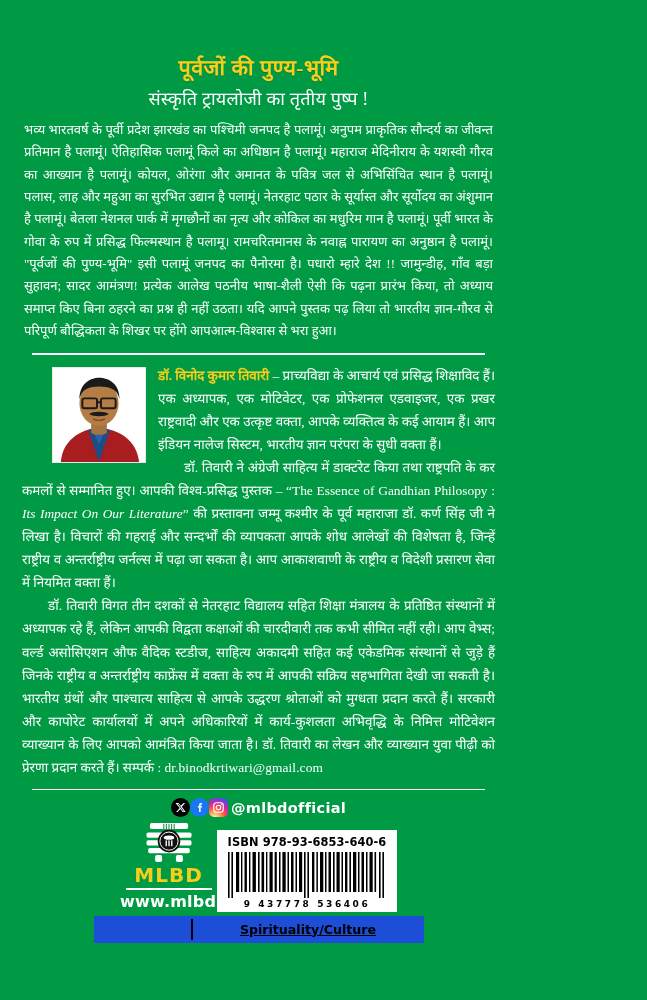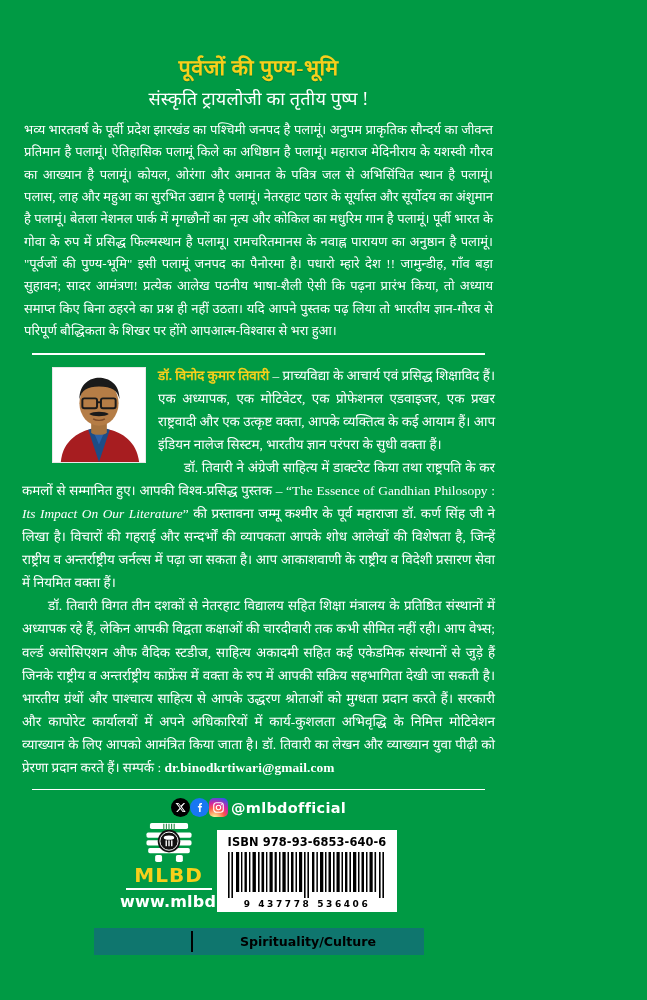--- a/index.html
+++ b/index.html
@@ -86,21 +86,21 @@
   .bio-para + .bio-para { text-indent: 26px; }
 
   .author-name { color: #f7cf1b; font-weight: bold; }
 
   .book-title-en {
     font-family: "Liberation Serif", "DejaVu Serif", serif;
     font-weight: normal;
   }
   .book-title-italic { font-style: italic; }
 
-  .email { font-weight: bold; letter-spacing: 0.1px; }
+  .email { font-weight: normal; letter-spacing: 0.1px; }
 
   .clearfix::after { content: ""; display: table; clear: both; }
 
   
   .social-rule {
     height: 1.5px;
     background: #ffffff;
     margin: 10px 10px 8px 10px;
   }
 
@@ -205,27 +205,28 @@
   .barcode-digits {
     color: #000000;
     font-family: "DejaVu Sans", "Liberation Sans", sans-serif;
     font-size: 9px;
     font-weight: bold;
     letter-spacing: 2.6px;
     margin-top: 1px;
   }
 
   .category-bar {
-    background: #0f766e;
+    background: #1d4ed8;
     width: 330px;
     height: 27px;
-    margin-top: 16px;
+    margin-top: 4px;
     display: flex;
     align-items: center;
     position: relative;
+    text-decoration: underline;
   }
 
   .category-divider {
     position: absolute;
     left: 97px;
     top: 3px;
     bottom: 3px;
     width: 2px;
     background: #000000;
   }

